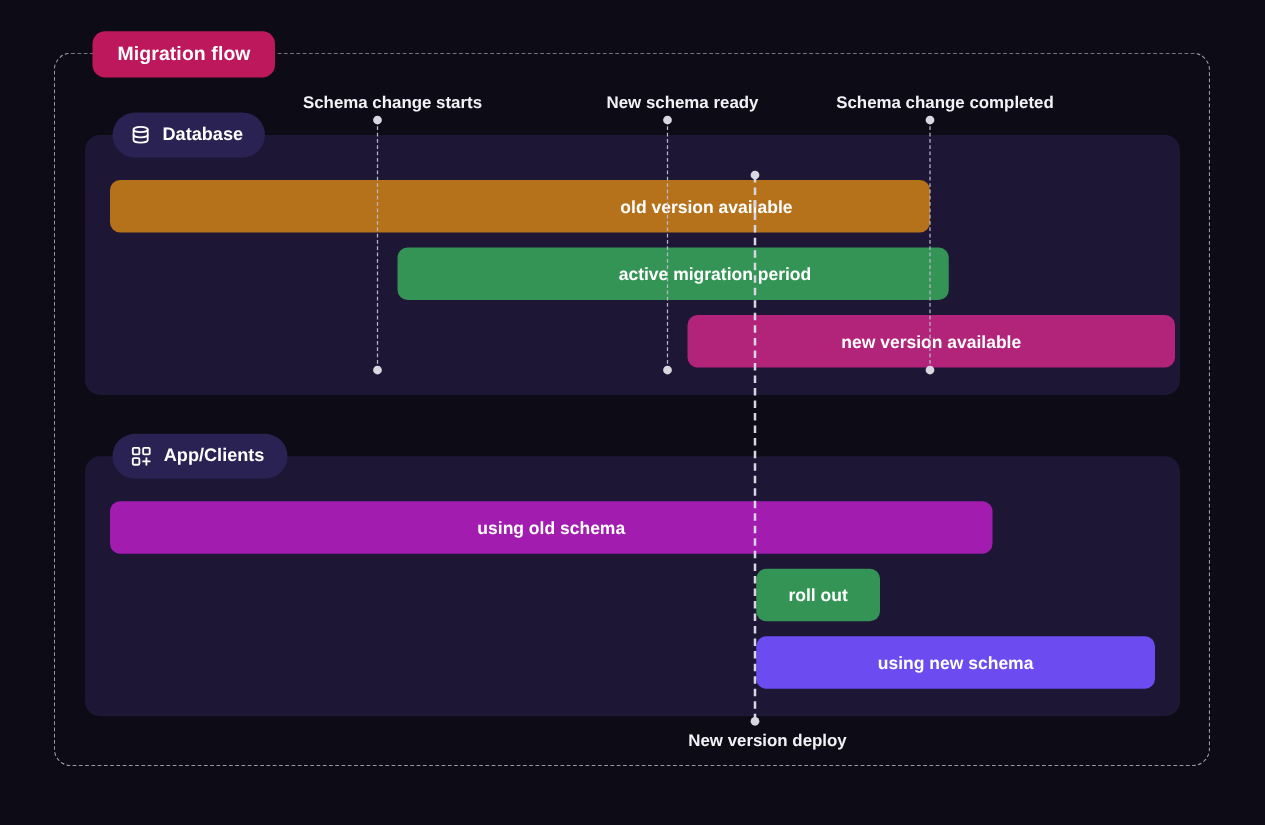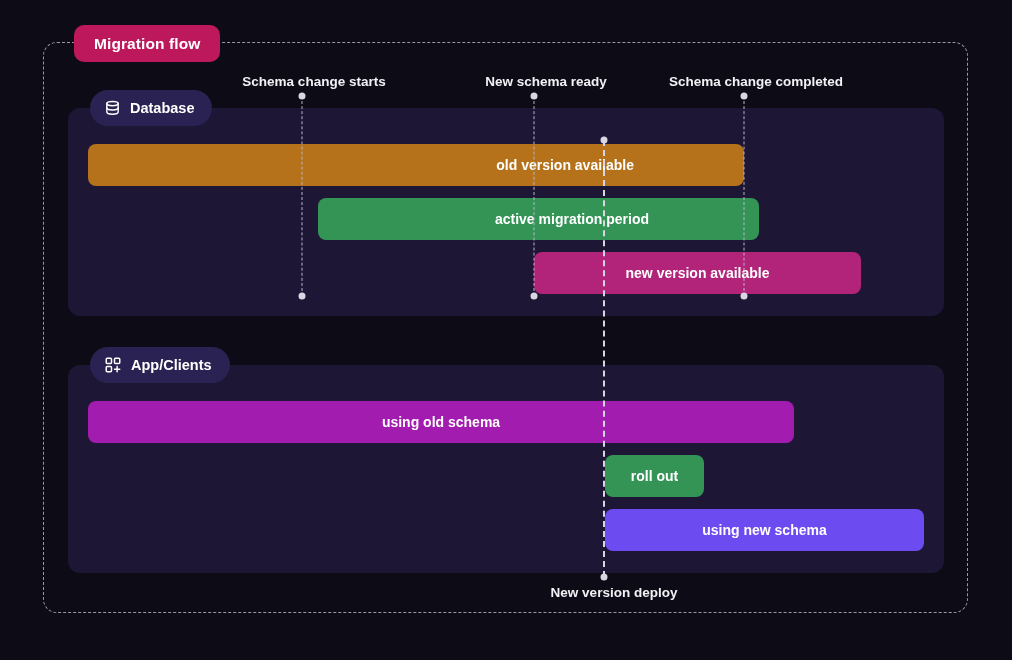--- a/index.html
+++ b/index.html
@@ -193,21 +193,21 @@
   </div>
 
   <div class="bar pad-rightmid" style="left:88px; top:144px; width:656px; background:#b5721b;padding-left:48px;">
     <span class="bar-label">old version available</span>
   </div>
 
   <div class="bar pad-rightmid" style="left:303px; top:198px; width:441px; background:#339455;margin-left:15px;">
     <span class="bar-label">active migration period</span>
   </div>
 
-  <div class="bar" style="left:534px; top:252px; width:327px; background:#b2237a;">
+  <div class="bar" style="left:550px; top:252px; width:390px; background:#b2237a;">
     <span class="bar-label">new version available</span>
   </div>
 
   <div class="bar" style="left:88px; top:401px; width:706px; background:#a21caf;">
     <span class="bar-label">using old schema</span>
   </div>
 
   <div class="bar" style="left:605px; top:455px; width:99px; background:#339455;">
     <span class="bar-label">roll out</span>
   </div>

